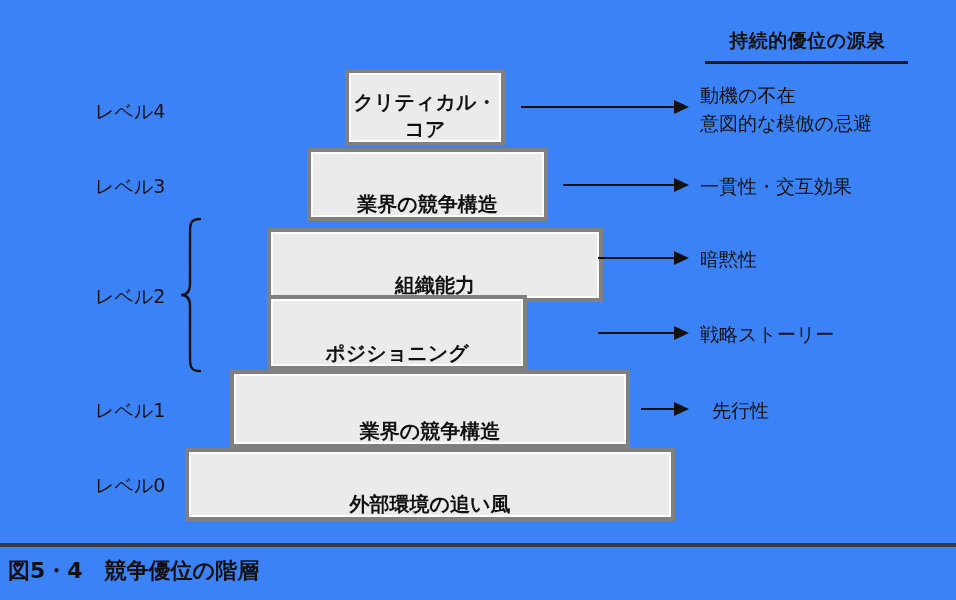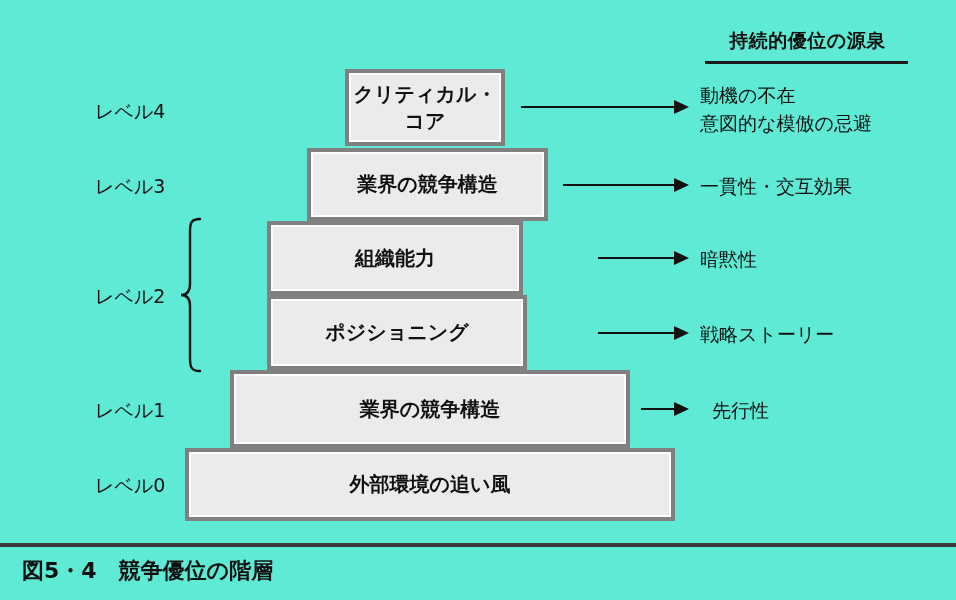--- a/index.html
+++ b/index.html
@@ -4,21 +4,21 @@
 <style>
   html, body {
     margin: 0;
     padding: 0;
     background: #ffffff;
   }
   #page {
     position: relative;
     width: 956px;
     height: 600px;
-    background: #5eead4;
+    background: #3b82f6;
     font-family: "DejaVu Sans", "Liberation Sans", sans-serif;
     color: #111111;
     overflow: hidden;
   }
 
   
   .src-header {
     position: absolute;
     left: 700px;
     top: 28px;
@@ -39,21 +39,21 @@
   }
 
   
   .block {
     position: absolute;
     box-sizing: border-box;
     background: #ebebeb;
     border: 4px solid #808080;
     box-shadow: inset 0 0 0 2px #fdfdfd;
     display: flex;
-    align-items: center;
+    align-items: flex-end;
     justify-content: center;
     text-align: center;
     font-size: 20px;
     font-weight: bold;
     line-height: 1.32;
     color: #111111;
   }
   .block .blabel { display: block; }
 
   
@@ -100,21 +100,21 @@
   .caption-rule {
     position: absolute;
     left: 0;
     top: 543px;
     width: 956px;
     height: 4px;
     background: #3b3b3f;
   }
   .caption {
     position: absolute;
-    left: 22px;
+    left: 8px;
     top: 556px;
     font-size: 22px;
     font-weight: bold;
     white-space: nowrap;
     color: #111111;
   }
 </style>
 </head>
 <body>
 
@@ -139,21 +139,21 @@
     <span>
       <span class="blabel">クリティカル・</span>
       <span class="blabel">コア</span>
     </span>
   </div>
 
   <div class="block" style="left:307px; top:148px; width:241px; height:73px;">
     <span class="blabel">業界の競争構造</span>
   </div>
 
-  <div class="block" style="left:267px; top:221px; width:256px; height:74px;">
+  <div class="block" style="left:267px; top:228px; width:336px; height:74px;">
     <span class="blabel">組織能力</span>
   </div>
 
   <div class="block" style="left:267px; top:295px; width:260px; height:75px;">
     <span class="blabel">ポジショニング</span>
   </div>
 
   <div class="block" style="left:230px; top:370px; width:400px; height:78px;">
     <span class="blabel">業界の競争構造</span>
   </div>

